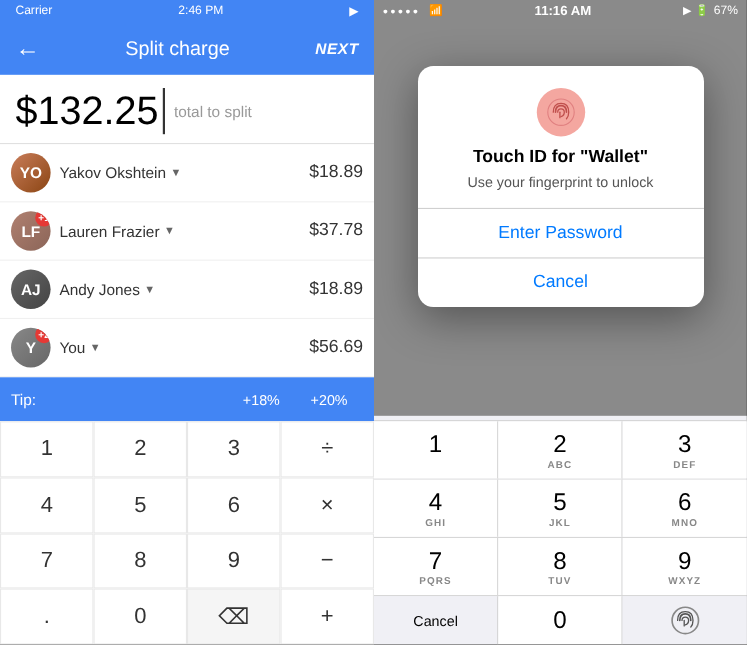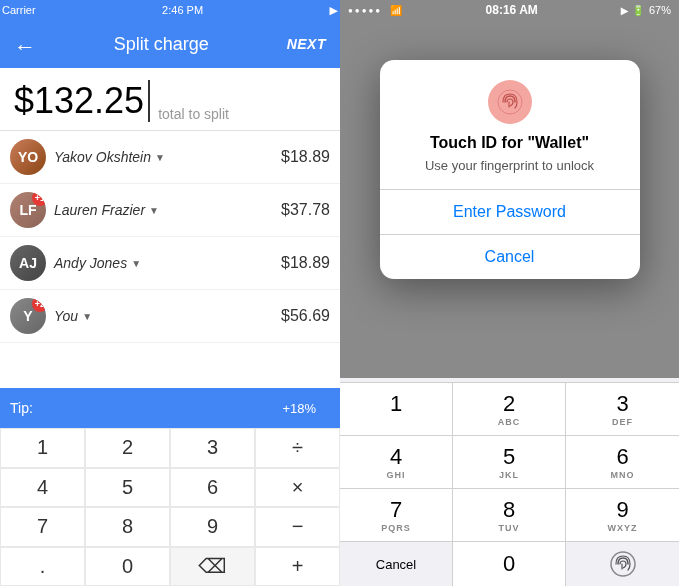--- a/index.html
+++ b/index.html
@@ -19,21 +19,21 @@
       background: #fff;
       display: flex;
       flex-direction: column;
       overflow: hidden;
     }
 
     .status-bar {
       background: #4285f4;
       color: #fff;
       font-size: 11px;
-      padding: 2px 2px;
+      padding: 2px 14px;
       display: flex;
       justify-content: space-between;
       align-items: center;
       height: 20px;
     }
 
     .header {
       background: #4285f4;
       color: #fff;
       display: flex;
@@ -57,21 +57,21 @@
     .header-next {
       font-size: 14px;
       font-weight: bold;
       letter-spacing: 0.5px;
       font-style: italic;
     }
 
     .amount-section {
       padding: 12px 14px 8px;
       display: flex;
-      align-items: flex-end;
+      align-items: center;
       gap: 8px;
       border-bottom: 1px solid #e0e0e0;
     }
 
     .amount-value {
       font-size: 36px;
       font-weight: 300;
       color: #000;
       border-right: 2px solid #333;
       padding-right: 4px;
@@ -136,41 +136,39 @@
     .person-name-wrap {
       display: flex;
       align-items: center;
       gap: 4px;
     }
 
     .person-name {
       font-size: 14px;
       color: #333;
       font-weight: 400;
-      font-style: italic;
     }
 
     .dropdown-arrow {
       font-size: 10px;
       color: #666;
     }
 
     .person-amount {
       font-size: 16px;
       color: #333;
       font-weight: 400;
     }
 
     .tip-bar {
       background: #4285f4;
       display: flex;
       align-items: center;
       padding: 0 10px;
       height: 40px;
-      margin-top: 45px;
     }
 
     .tip-label {
       color: #fff;
       font-size: 14px;
       flex: 1;
     }
 
     .tip-option {
       color: #fff;
@@ -467,20 +465,21 @@
         </div>
       </div>
       <span class="person-amount">$56.69</span>
     </div>
 
   </div>
 
   <div class="tip-bar">
     <span class="tip-label">Tip:</span>
     <span class="tip-option">+18%</span>
+    <span class="tip-option">+20%</span>
   </div>
 
   <div class="keypad">
     <div class="key">
         <span>1</span>
       </div>
     <div class="key">
         <span>2</span>
       </div>
     <div class="key">
@@ -529,21 +528,21 @@
 
 </div>
 
 <div class="right-panel">
 
   <div class="right-status-bar">
     <div class="right-status-left">
       <span style="font-size:8px;letter-spacing:2px;color:#fff;">●●●●●</span>
       <span style="font-size:10px;margin-left:4px;">📶</span>
     </div>
-    <span style="color:#fff;font-size:12px;font-weight:600;">08:16 AM</span>
+    <span style="color:#fff;font-size:12px;font-weight:600;">11:16 AM</span>
     <div class="right-status-right">
       <span style="font-size:10px;color:#fff;">▶</span>
       <span style="font-size:10px;color:#fff;">🔋</span>
       <span style="font-size:11px;color:#fff;">67%</span>
     </div>
   </div>
 
   <div class="wallet-logo-area">
     <svg class="wallet-logo" viewBox="0 0 60 60" xmlns="http://www.w3.org/2000/svg">
 

